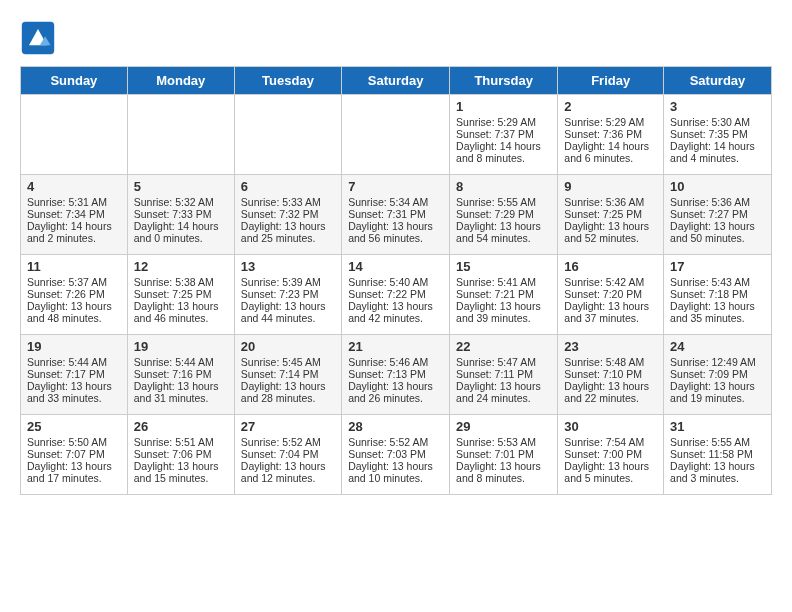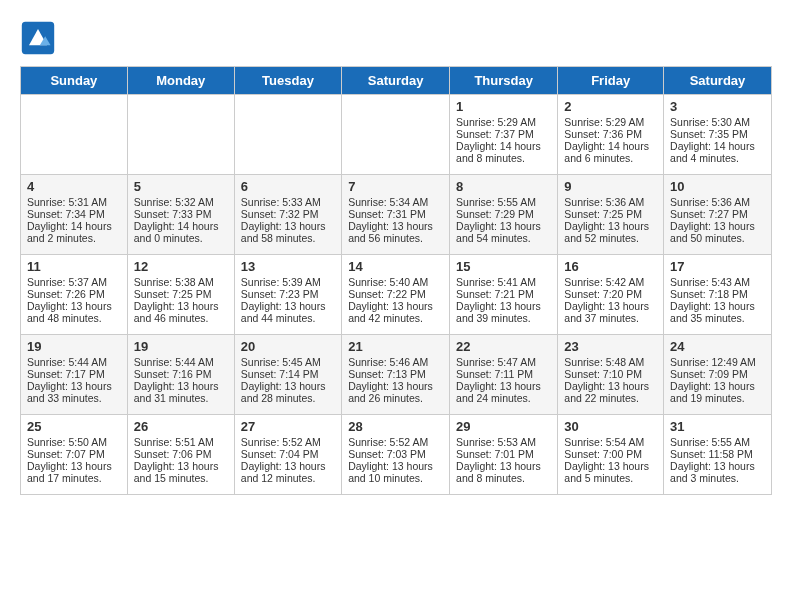--- a/index.html
+++ b/index.html
@@ -155,21 +155,21 @@
           <div>Sunrise: 5:32 AM</div>
           <div>Sunset: 7:33 PM</div>
           <div>Daylight: 14 hours</div>
           <div>and 0 minutes.</div>
         </td>
         <td>
           <span class="day-number">6</span>
           <div>Sunrise: 5:33 AM</div>
           <div>Sunset: 7:32 PM</div>
           <div>Daylight: 13 hours</div>
-          <div>and 58 minutes.</div>
+          <div>and 25 minutes.</div>
         </td>
         <td>
           <span class="day-number">7</span>
           <div>Sunrise: 5:34 AM</div>
           <div>Sunset: 7:31 PM</div>
           <div>Daylight: 13 hours</div>
           <div>and 56 minutes.</div>
         </td>
         <td>
           <span class="day-number">8</span>
@@ -326,21 +326,21 @@
         </td>
         <td>
           <span class="day-number">29</span>
           <div>Sunrise: 5:53 AM</div>
           <div>Sunset: 7:01 PM</div>
           <div>Daylight: 13 hours</div>
           <div>and 8 minutes.</div>
         </td>
         <td>
           <span class="day-number">30</span>
-          <div>Sunrise: 5:54 AM</div>
+          <div>Sunrise: 7:54 AM</div>
           <div>Sunset: 7:00 PM</div>
           <div>Daylight: 13 hours</div>
           <div>and 5 minutes.</div>
         </td>
         <td>
           <span class="day-number">31</span>
           <div>Sunrise: 5:55 AM</div>
           <div>Sunset: 11:58 PM</div>
           <div>Daylight: 13 hours</div>
           <div>and 3 minutes.</div>

